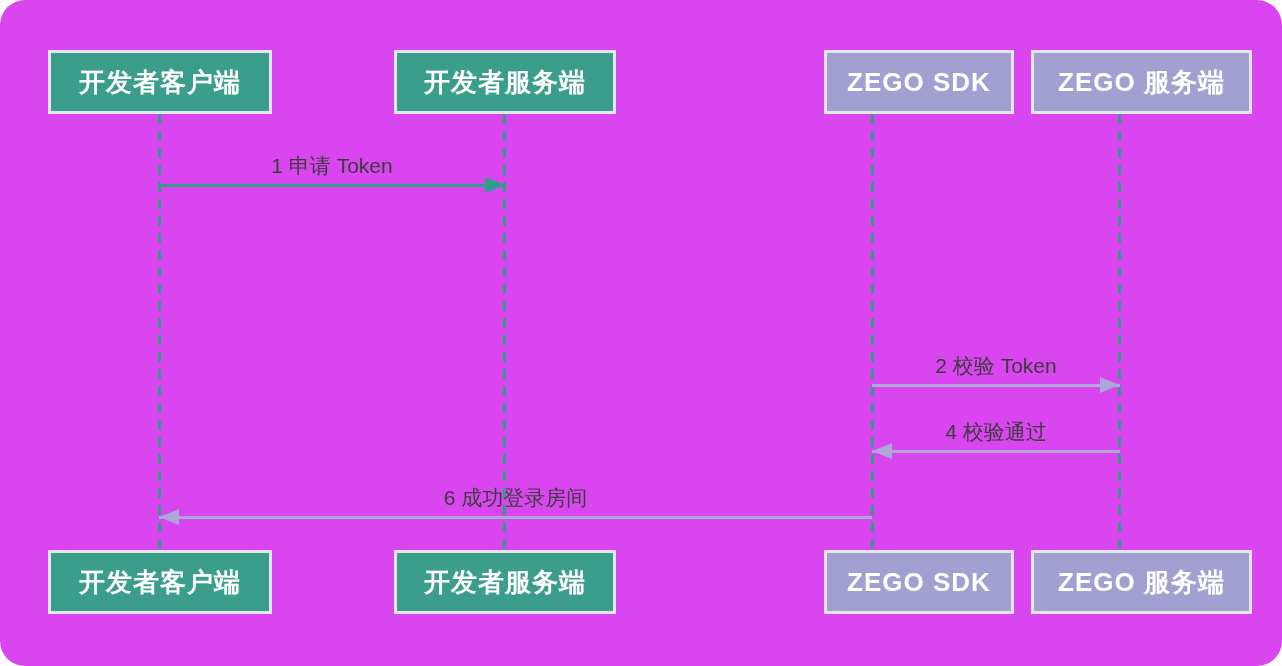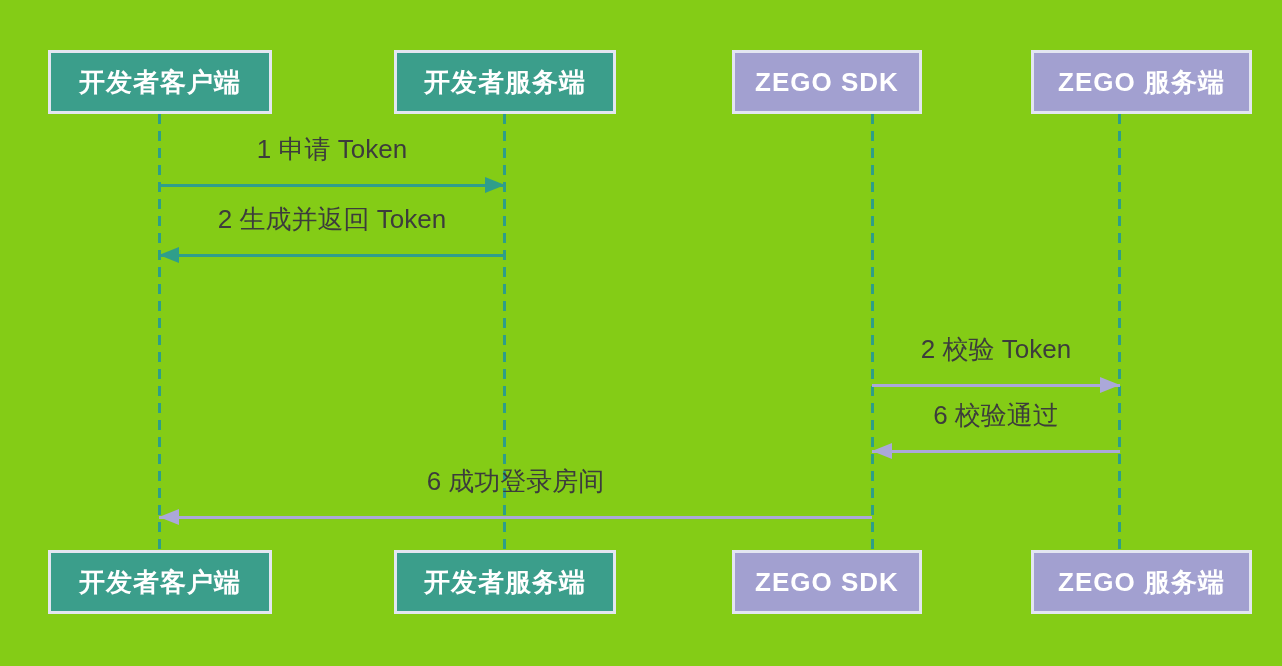--- a/index.html
+++ b/index.html
@@ -7,48 +7,48 @@
     --actor-purple:#A2A0D0;
     --arrow-green:#2F9E8B;
     --arrow-purple:#ABA8D9;
     --lifeline:#2E9E88;
     --box-border:#E3E6F1;
     --msg-text:#3C3C3C;
   }
   html,body{margin:0;padding:0;background:#ffffff;}
   body{font-family:"Liberation Sans","DejaVu Sans",sans-serif;}
   .canvas{
-    position:relative;width:1282px;height:666px;background:#84cc16;overflow:hidden;
+    position:relative;width:1282px;height:666px;background:#d946ef;overflow:hidden;border-radius:25px;
   }
   .actor-box{
     position:absolute;height:58px;top:50px;
     display:flex;align-items:center;justify-content:center;
     color:#ffffff;font-size:26px;font-weight:700;letter-spacing:1px;
     border:3px solid var(--box-border);
     box-sizing:content-box;white-space:nowrap;z-index:3;
   }
   .actor-box.bottom{top:550px;}
   .actor-box.green{background:var(--actor-green);}
   .actor-box.purple{background:var(--actor-purple);}
   .a1{left:48px;width:218px;}
   .a2{left:394px;width:216px;text-align:center;}
-  .a3{left:732px;width:184px;}
+  .a3{left:824px;width:184px;}
   .a4{left:1010px;width:215px;margin-left:21px;}
   .lifeline{
     position:absolute;top:114px;height:436px;width:3px;z-index:1;
     background:repeating-linear-gradient(to bottom,var(--lifeline) 0 10px,transparent 10px 17px);
   }
   .l1{left:158px;}
   .l2{left:503px;}
   .l3{left:871px;}
   .l4{left:1118px;}
   .message{position:absolute;height:40px;z-index:2;}
   .msg-label{
-    position:absolute;bottom:22px;left:50%;transform:translateX(-50%);
-    white-space:nowrap;font-size:26px;color:var(--msg-text);line-height:1.2;
+    position:absolute;bottom:9px;left:50%;transform:translateX(-50%);
+    white-space:nowrap;font-size:21px;color:var(--msg-text);line-height:1.2;
   }
   .msg-line{position:absolute;left:0;right:0;bottom:0;height:3px;}
   .msg-line.green{background:var(--arrow-green);}
   .msg-line.purple{background:var(--arrow-purple);}
   .arrowhead{position:absolute;bottom:-6px;width:0;height:0;border-top:8px solid transparent;border-bottom:8px solid transparent;}
   .arrowhead.right{right:0;border-left:20px solid;}
   .arrowhead.left{left:0;border-right:20px solid;}
   .arrowhead.green{border-left-color:var(--arrow-green);border-right-color:var(--arrow-green);}
   .arrowhead.left.green{border-left-color:transparent;}
   .arrowhead.right.green{border-right-color:transparent;}
@@ -82,35 +82,30 @@
   <div class="actor-box bottom green a2">开发者服务端</div>
   <div class="actor-box bottom purple a3">ZEGO SDK</div>
   <div class="actor-box bottom purple a4">ZEGO 服务端</div>
 
   <div class="message m1">
     <div class="msg-label">1 申请 Token</div>
     <div class="msg-line green"></div>
     <span class="arrowhead right green"></span>
   </div>
 
-  <div class="message m2">
-    <div class="msg-label">2 生成并返回 Token</div>
-    <div class="msg-line green"></div>
-    <span class="arrowhead left green"></span>
-  </div>
 
 
   <div class="message m4">
     <div class="msg-label">2 校验 Token</div>
     <div class="msg-line purple"></div>
     <span class="arrowhead right purple"></span>
   </div>
 
   <div class="message m5">
-    <div class="msg-label">6 校验通过</div>
+    <div class="msg-label">4 校验通过</div>
     <div class="msg-line purple"></div>
     <span class="arrowhead left purple"></span>
   </div>
 
   <div class="message m6">
     <div class="msg-label">6 成功登录房间</div>
     <div class="msg-line purple"></div>
     <span class="arrowhead left purple"></span>
   </div>
 

